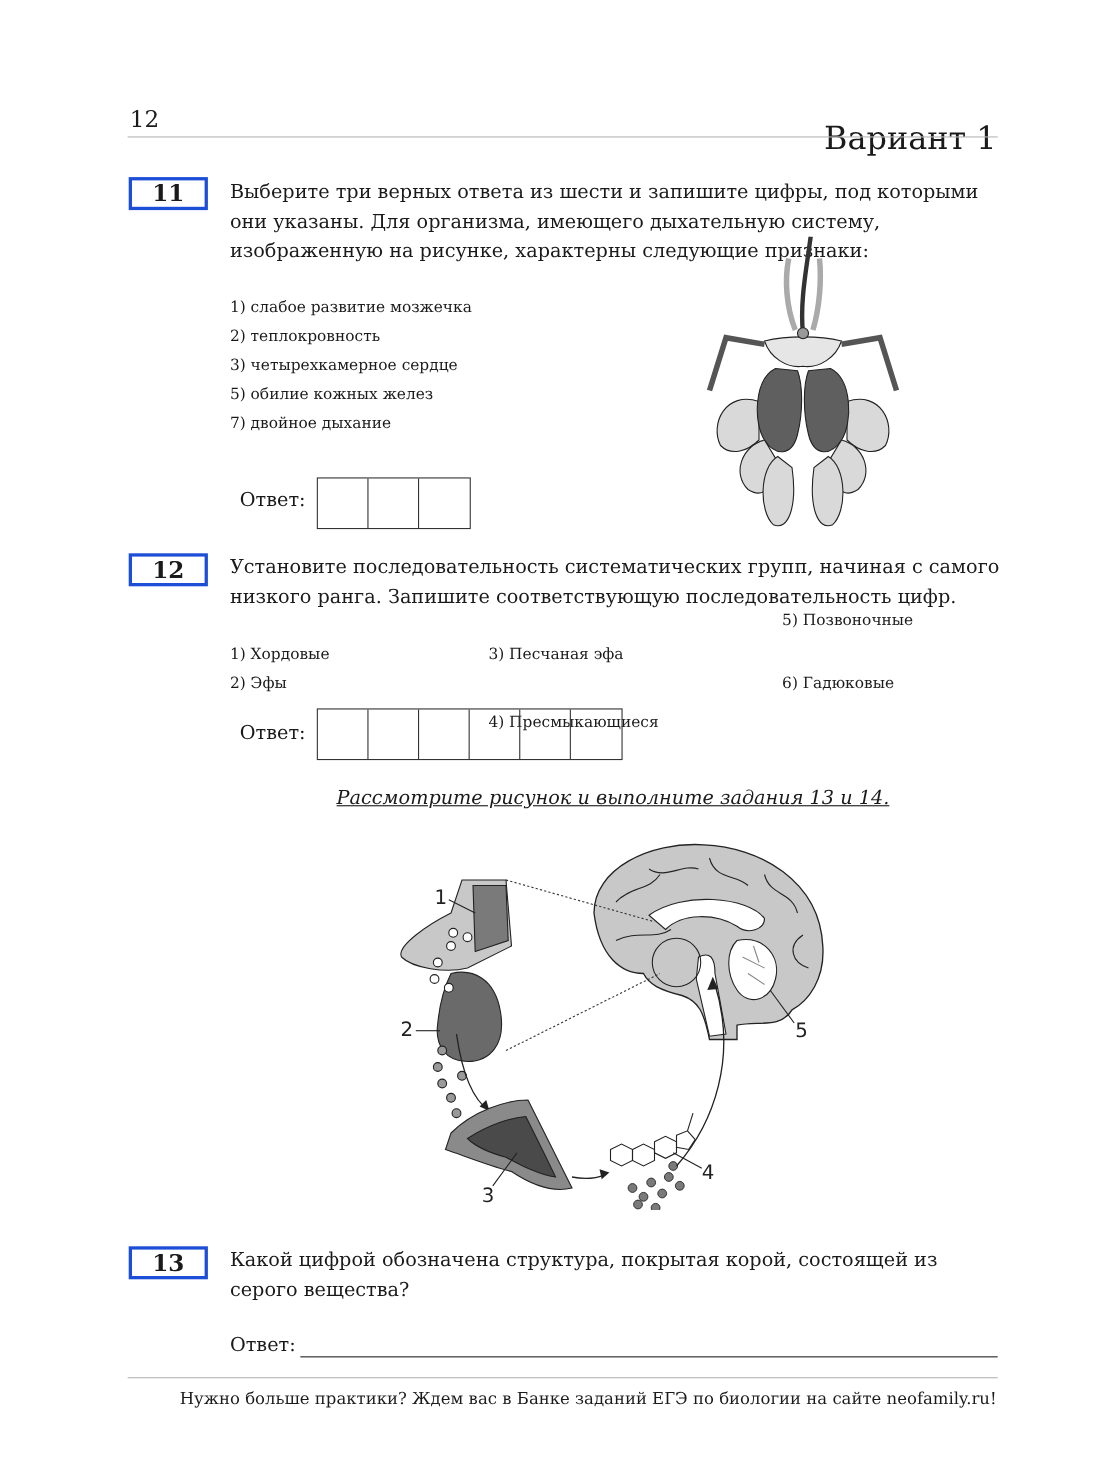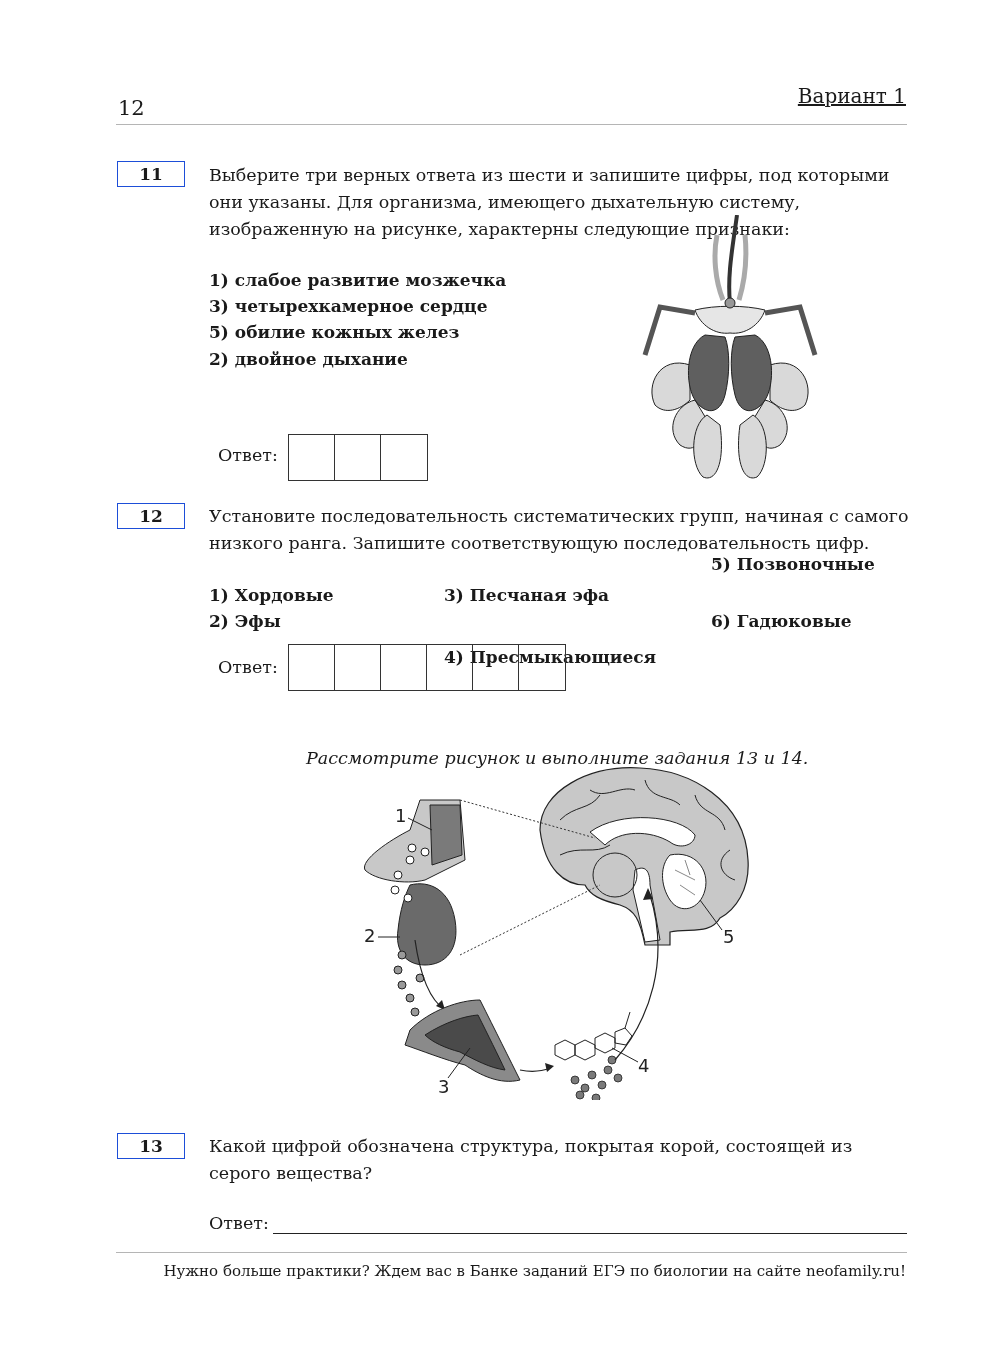--- a/index.html
+++ b/index.html
@@ -1,25 +1,25 @@
 <!DOCTYPE html>
 <html><head>
 <meta charset="utf-8">
 <style>
   html, body { margin: 0; padding: 0; background: #ffffff; }
   body { width: 1000px; height: 1349px; position: relative; overflow: hidden;
          font-family: "DejaVu Serif", "Liberation Serif", serif; color: #1a1a1a; }
   .abs { position: absolute; }
   .header-num { left: 118px; top: 96px; font-size: 21px; }
-  .header-var { right: 94px; top: 84px; font-size: 20px; text-decoration: underline; }
+  .header-var { right: 94px; top: 108px; font-size: 29px; }
   .header-rule { left: 116px; top: 124px; width: 791px; height: 0; border-top: 1.5px solid #b5b5b5; }
-  .task-num { width: 66px; height: 24px; border: 1px solid #1d4ed8; font-weight: bold; font-size: 17px;
+  .task-num { width: 66px; height: 24px; border: 3px solid #1d4ed8; font-weight: bold; font-size: 21px;
               text-align: center; line-height: 24px; }
   .task-text { font-size: 17.5px; line-height: 27px; }
-  .opt { font-size: 17px; line-height: 26.2px; white-space: nowrap; font-weight: bold; }
+  .opt { font-size: 14px; line-height: 26.2px; white-space: nowrap; }
   .ans-label { font-size: 17.5px; }
   .ans-grid { display: flex; border: 1px solid #333; }
   .ans-cell { width: 46px; height: 45px; border-right: 1px solid #333; box-sizing: border-box; }
   .ans-cell:last-child { border-right: none; }
   .italic-note { font-style: italic; font-size: 17.5px; }
   .footer-rule { left: 116px; top: 1252px; width: 791px; border-top: 1.5px solid #b5b5b5; }
   .footer-text { right: 94px; top: 1262px; font-size: 15px; }
   .ans-line { border-bottom: 1px solid #222; height: 0; }
   svg text { font-family: "DejaVu Sans", "Liberation Sans", sans-serif; }
 </style>
@@ -28,23 +28,24 @@
 
 <div class="abs header-num">12</div>
 <div class="abs header-var">Вариант 1</div>
 <div class="abs header-rule"></div>
 
 <div class="abs task-num" style="left:117px; top:161px;">11</div>
 <div class="abs task-text" style="left:209px; top:162px; width:700px;">Выберите три верных ответа из шести и запишите цифры, под которыми они указаны. Для организма, имеющего дыхательную систему, изображенную на рисунке, характерны следующие признаки:</div>
 
 <div class="abs" style="left:209px; top:267px;">
   <div class="opt">1)  слабое развитие мозжечка</div>
+  <div class="opt">2)  теплокровность</div>
   <div class="opt">3)  четырехкамерное сердце</div>
   <div class="opt">5)  обилие кожных желез</div>
-  <div class="opt">2)  двойное дыхание</div>
+  <div class="opt">7)  двойное дыхание</div>
 </div>
 
 <div class="abs ans-label" style="left:218px; top:445px;">Ответ:</div>
 <div class="abs ans-grid" style="left:288px; top:434px;">
   <div class="ans-cell"></div>
   <div class="ans-cell"></div>
   <div class="ans-cell"></div>
 </div>
 
 <svg class="abs" style="left:635px; top:215px;" width="190" height="270" viewBox="0 0 190 270">
@@ -88,21 +89,21 @@
 <div class="abs ans-label" style="left:218px; top:657px;">Ответ:</div>
 <div class="abs ans-grid" style="left:288px; top:644px;">
   <div class="ans-cell"></div>
   <div class="ans-cell"></div>
   <div class="ans-cell"></div>
   <div class="ans-cell"></div>
   <div class="ans-cell"></div>
   <div class="ans-cell"></div>
 </div>
 
-<div class="abs italic-note" style="left:306px; top:748px;">Рассмотрите рисунок и выполните задания 13 и 14.</div>
+<div class="abs italic-note" style="left:306px; top:716px;text-decoration:underline;">Рассмотрите рисунок и выполните задания 13 и 14.</div>
 
 <svg class="abs" style="left:350px; top:760px;" width="400" height="340" viewBox="0 0 400 340">
 
   <path d="M190 70 C190 30 240 5 290 8 C340 10 395 40 398 100 C400 130 385 150 370 158 C360 175 340 168 320 172 L320 185 L295 185 C290 160 285 150 270 145 C250 140 240 135 235 125 C215 125 195 110 190 70 Z" fill="#c8c8c8" stroke="#222" stroke-width="1.2"></path>
 
   <g fill="none" stroke="#222" stroke-width="1">
     <path d="M210 60 C225 45 240 50 250 35"></path>
     <path d="M240 30 C255 40 270 25 285 30"></path>
     <path d="M295 20 C300 40 320 35 330 45"></path>
     <path d="M345 35 C350 55 370 50 375 70"></path>

